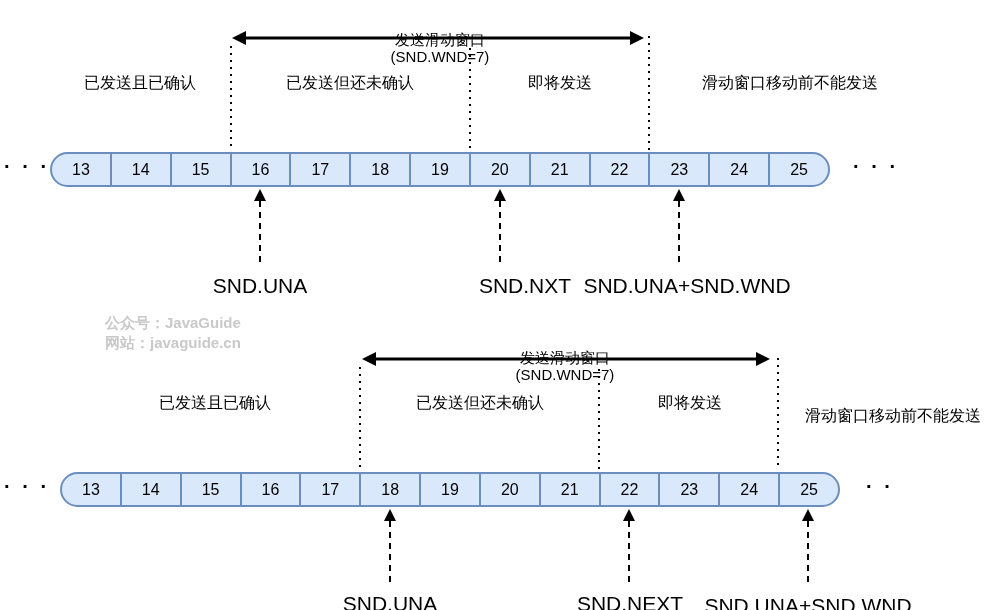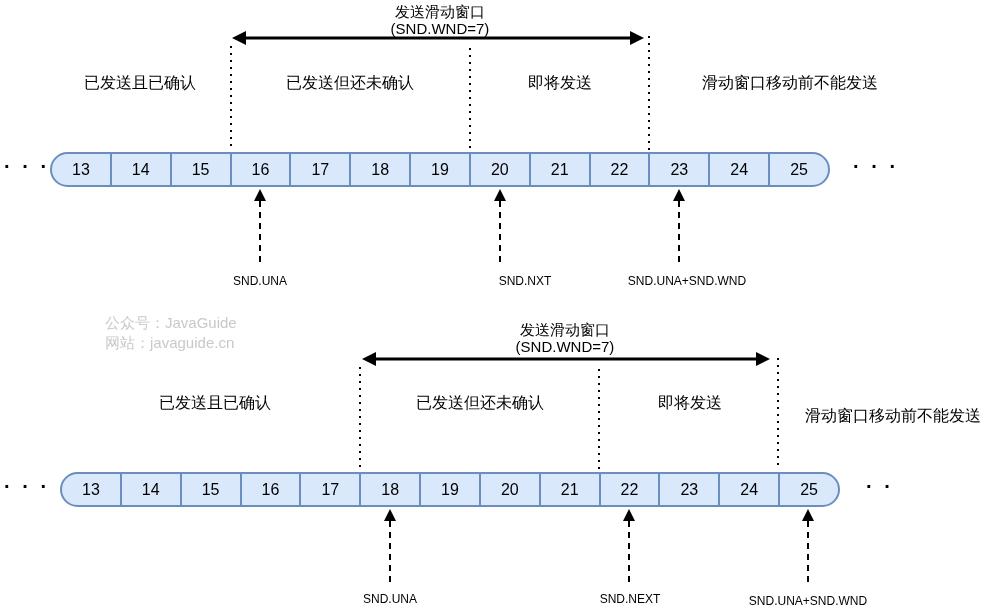--- a/index.html
+++ b/index.html
@@ -9,23 +9,23 @@
     --watermark:#c9c9c9;
   }
   html,body{margin:0;padding:0;background:#ffffff;}
   .canvas{
     position:relative;width:993px;height:610px;background:#ffffff;overflow:hidden;
     font-family:"Liberation Sans","DejaVu Sans",sans-serif;color:var(--ink);
   }
   .overlay{position:absolute;left:0;top:0;width:993px;height:610px;pointer-events:none;}
   .abs{position:absolute;}
   .ctr{transform:translateX(-50%);white-space:nowrap;margin-top:7px;}
-  .win-label{text-align:center;font-size:15px;line-height:17px;}
+  .win-label{text-align:center;font-size:15px;line-height:17px;margin-top:28px;}
   .sec-label{font-size:16px;}
-  .snd-label{font-size:12px;}
+  .snd-label{font-size:21px;}
   .seq-row{
     position:absolute;height:35px;width:780px;box-sizing:border-box;
     display:flex;background:var(--cell-fill);
     border:2px solid var(--cell-border);border-radius:18px;overflow:hidden;
   }
   .cell{
     flex:1 1 0;box-sizing:border-box;border-left:2px solid var(--cell-border);
     display:flex;align-items:center;justify-content:center;
     font-size:16px;color:var(--ink);
   }
@@ -98,21 +98,21 @@
     <div class="cell">22</div>
     <div class="cell">23</div>
     <div class="cell">24</div>
     <div class="cell">25</div>
   </div>
 
   <div class="abs ctr snd-label" style="left:260px;top:267px;">SND.UNA</div>
   <div class="abs ctr snd-label" style="left:525px;top:267px;">SND.NXT</div>
   <div class="abs ctr snd-label" style="left:687px;top:267px;">SND.UNA+SND.WND</div>
 
-  <div class="abs watermark" style="left:105px;top:313px;">
+  <div class="abs watermark" style="left:105px;top:313px;font-weight:bold;">
     <div>公众号：JavaGuide</div>
     <div>网站：javaguide.cn</div>
   </div>
 
   <div class="abs win-label" style="left:565px;top:321px;transform:translateX(-50%);">
     <div>发送滑动窗口</div>
     <div>(SND.WND=7)</div>
   </div>
 
   <div class="abs ctr sec-label" style="left:215px;top:386px;">已发送且已确认</div>

